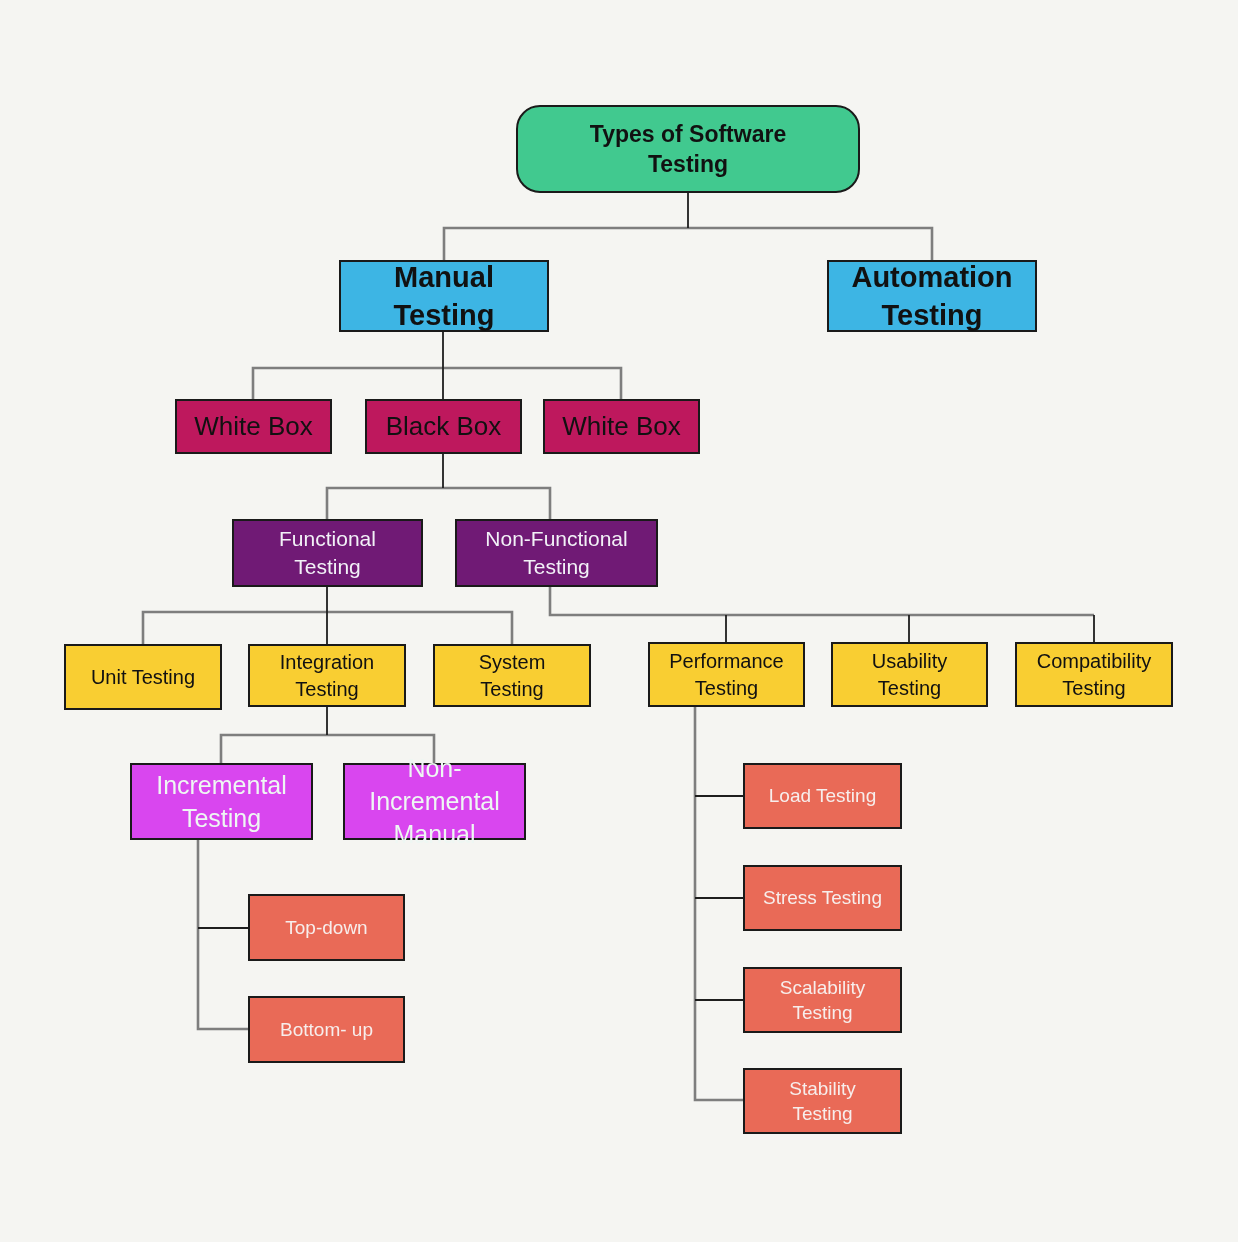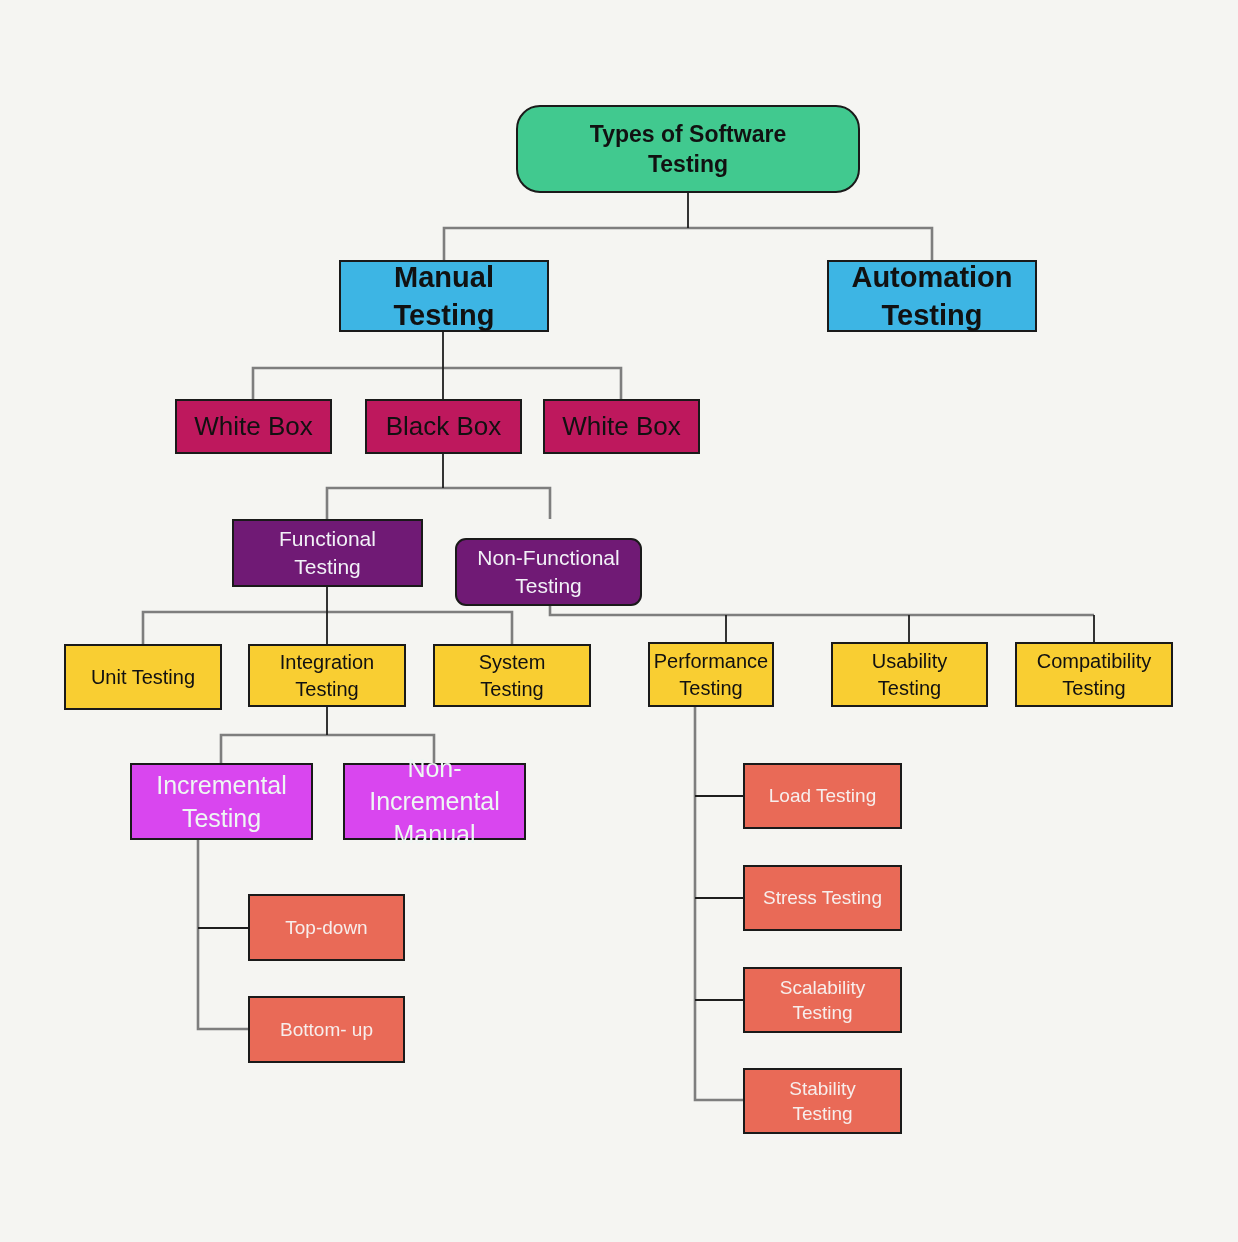--- a/index.html
+++ b/index.html
@@ -85,32 +85,32 @@
 
   <div class="node n-grey" style="left:175px; top:399px; width:157px; height:55px;">White Box</div>
 
   <div class="node n-grey" style="left:365px; top:399px; width:157px; height:55px;">Black Box</div>
 
   <div class="node n-grey" style="left:543px; top:399px; width:157px; height:55px;">White Box</div>
 
   <div class="node n-purple" style="left:232px; top:519px; width:191px; height:68px;">Functional
 Testing</div>
 
-  <div class="node n-purple" style="left:455px; top:538px; width:187px; height:68px;border-radius:11px;">Non-Functional
+  <div class="node n-purple" style="left:455px; top:519px; width:203px; height:68px;">Non-Functional
 Testing</div>
 
   <div class="node n-yellow" style="left:64px; top:644px; width:158px; height:66px;">Unit Testing</div>
 
   <div class="node n-yellow" style="left:248px; top:644px; width:158px; height:63px;">Integration
 Testing</div>
 
   <div class="node n-yellow" style="left:433px; top:644px; width:158px; height:63px;">System
 Testing</div>
 
-  <div class="node n-yellow" style="left:648px; top:642px; width:126px; height:65px;">Performance
+  <div class="node n-yellow" style="left:648px; top:642px; width:157px; height:65px;">Performance
 Testing</div>
 
   <div class="node n-yellow" style="left:831px; top:642px; width:157px; height:65px;">Usability
 Testing</div>
 
   <div class="node n-yellow" style="left:1015px; top:642px; width:158px; height:65px;">Compatibility
 Testing</div>
 
   <div class="node n-green" style="left:130px; top:763px; width:183px; height:77px;">Incremental
 Testing</div>

